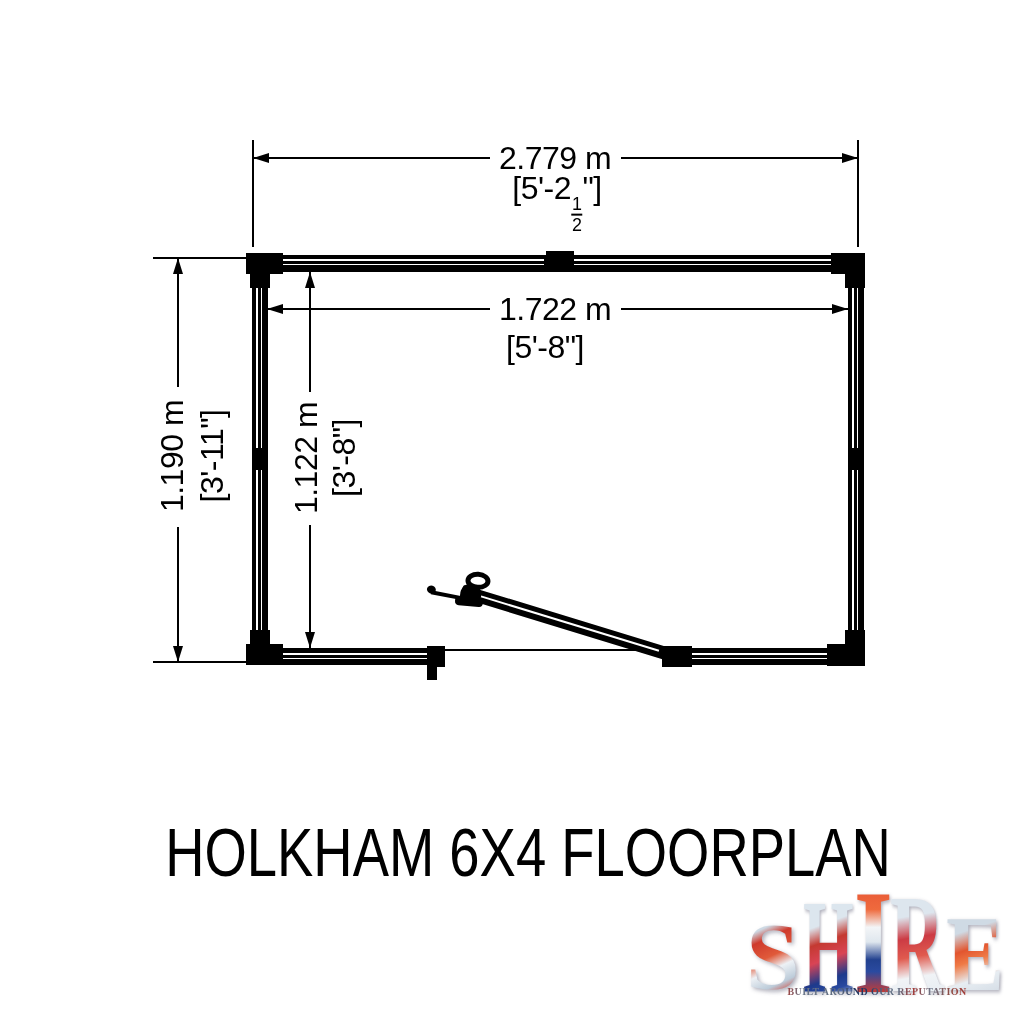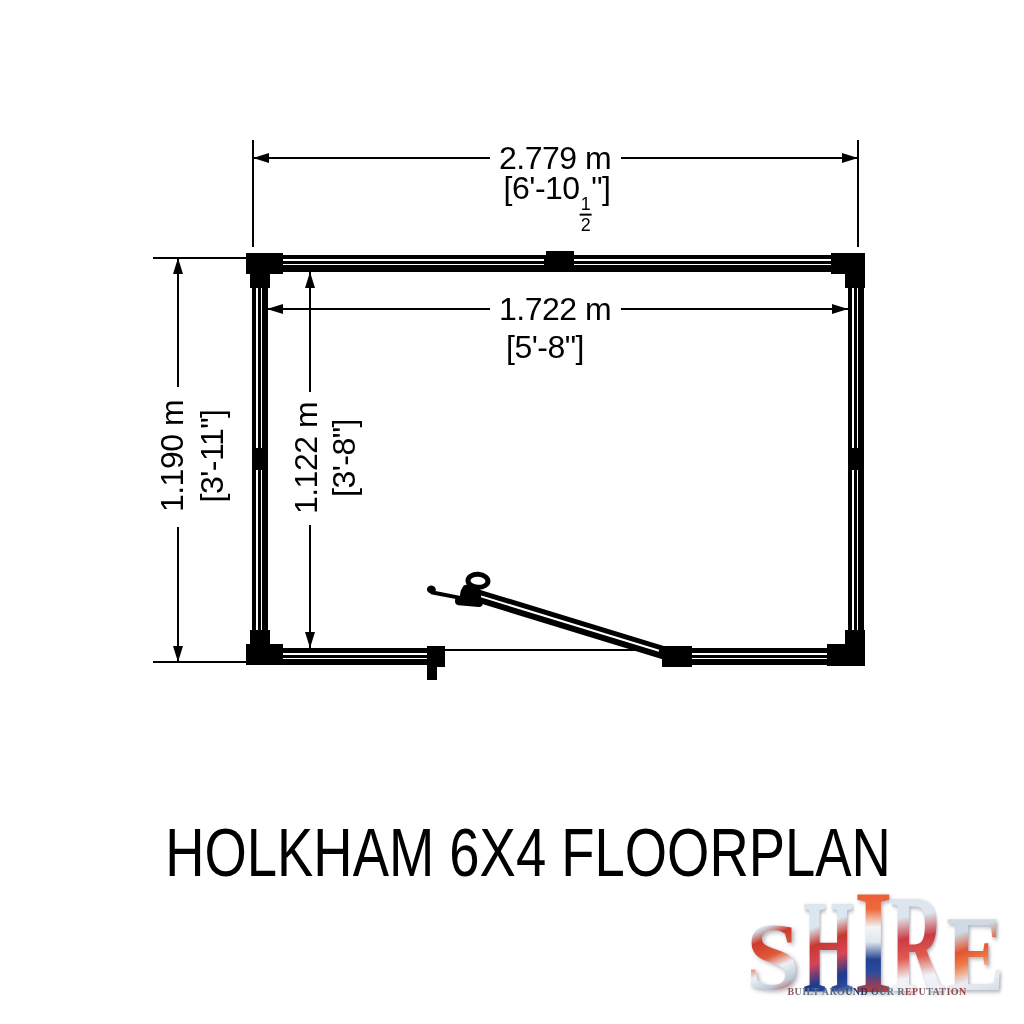--- a/index.html
+++ b/index.html
@@ -66,21 +66,21 @@
 
 <div class="canvas">
 
   <div class="ln" style="left:252px;top:140px;width:2px;height:107px;"></div>
   <div class="ln" style="left:857px;top:140px;width:2px;height:107px;"></div>
   <div class="ln" style="left:253px;top:157px;width:237px;height:2px;"></div>
   <div class="ln" style="left:621px;top:157px;width:237px;height:2px;"></div>
   <div class="arr arr-left" style="left:253px;top:153px;"></div>
   <div class="arr arr-right" style="left:842px;top:153px;"></div>
   <div class="dim" style="left:555px;top:158px;">2.779 m</div>
-  <div class="dim" style="left:557px;top:203px;"><span>[6'-10</span><span class="frac">
+  <div class="dim" style="left:557px;top:203px;"><span>[5'-2</span><span class="frac">
         <span class="fnum">1</span>
         <span>2</span>
       </span><span>"]</span></div>
 
   <div class="ln" style="left:267px;top:308px;width:223px;height:2px;"></div>
   <div class="ln" style="left:621px;top:308px;width:227px;height:2px;"></div>
   <div class="arr arr-left" style="left:267px;top:304px;"></div>
   <div class="arr arr-right" style="left:832px;top:304px;"></div>
   <div class="dim" style="left:555px;top:309px;text-align:center;">1.722 m</div>
   <div class="dim" style="left:545px;top:347px;">[5'-8"]</div>

